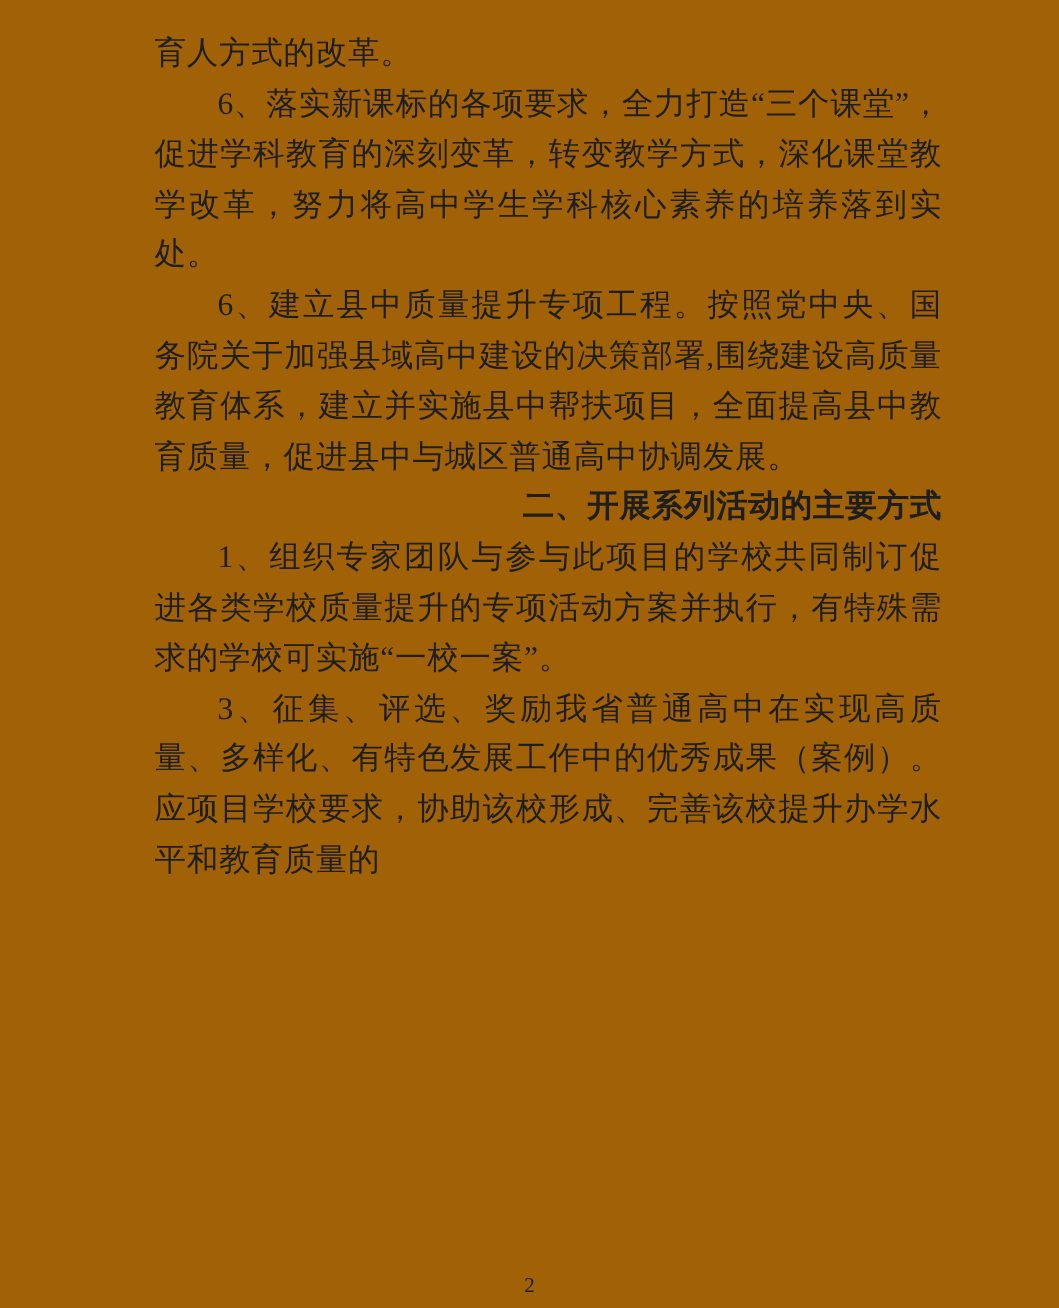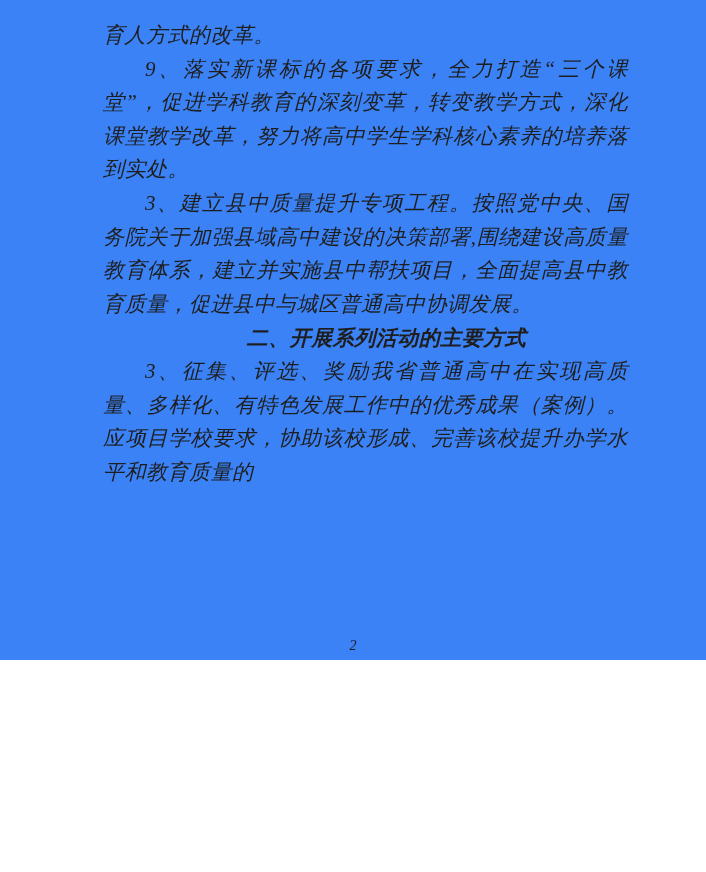--- a/index.html
+++ b/index.html
@@ -3,26 +3,25 @@
 <meta charset="utf-8">
 <style>
   html, body {
     margin: 0;
     padding: 0;
     background: #ffffff;
   }
   .page {
     position: relative;
     width: 706px;
-    height: 660px;
-    background: #3b82f6;
+    height: 872px;
+    background: #a16207;
     font-family: "Liberation Serif", "DejaVu Serif", serif;
     color: #1e1e1e;
     overflow: hidden;
-    font-style: italic;
   }
   .content {
     position: absolute;
     left: 103px;
     top: 19px;
     width: 525px;
   }
   p.line {
     margin: 0;
     padding: 0;
@@ -33,38 +32,39 @@
     word-break: break-all;
     overflow-wrap: anywhere;
     letter-spacing: 0.5px;
   }
   p.indent {
     text-indent: 2em;
   }
   p.heading {
     font-family: "Liberation Sans", "DejaVu Sans", sans-serif;
     font-weight: bold;
-    text-align: center;
+    text-align: right;
   }
   .footer {
     position: absolute;
     left: 0;
     bottom: 6px;
     width: 100%;
     text-align: center;
     font-size: 14px;
     color: #1e1e1e;
     font-family: "Liberation Serif", "DejaVu Serif", serif;
   }
 </style>
 </head>
 <body>
 
 <div class="page">
   <div class="content">
     <p class="line">育人方式的改革。</p>
-    <p class="line indent">9、落实新课标的各项要求，全力打造“三个课堂”，促进学科教育的深刻变革，转变教学方式，深化课堂教学改革，努力将高中学生学科核心素养的培养落到实处。</p>
-    <p class="line indent">3、建立县中质量提升专项工程。按照党中央、国务院关于加强县域高中建设的决策部署,围绕建设高质量教育体系，建立并实施县中帮扶项目，全面提高县中教育质量，促进县中与城区普通高中协调发展。</p>
+    <p class="line indent">6、落实新课标的各项要求，全力打造“三个课堂”，促进学科教育的深刻变革，转变教学方式，深化课堂教学改革，努力将高中学生学科核心素养的培养落到实处。</p>
+    <p class="line indent">6、建立县中质量提升专项工程。按照党中央、国务院关于加强县域高中建设的决策部署,围绕建设高质量教育体系，建立并实施县中帮扶项目，全面提高县中教育质量，促进县中与城区普通高中协调发展。</p>
     <p class="line indent heading">二、开展系列活动的主要方式</p>
+    <p class="line indent">1、组织专家团队与参与此项目的学校共同制订促进各类学校质量提升的专项活动方案并执行，有特殊需求的学校可实施“一校一案”。</p>
     <p class="line indent">3、征集、评选、奖励我省普通高中在实现高质量、多样化、有特色发展工作中的优秀成果（案例）。应项目学校要求，协助该校形成、完善该校提升办学水平和教育质量的</p>
   </div>
   <div class="footer">2</div>
 </div>
 
 </body></html>

